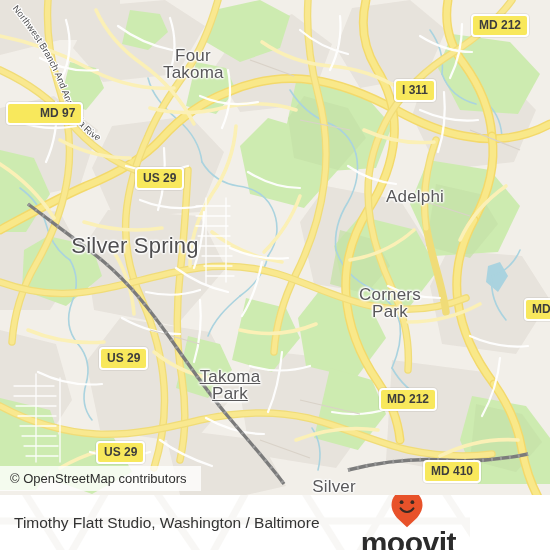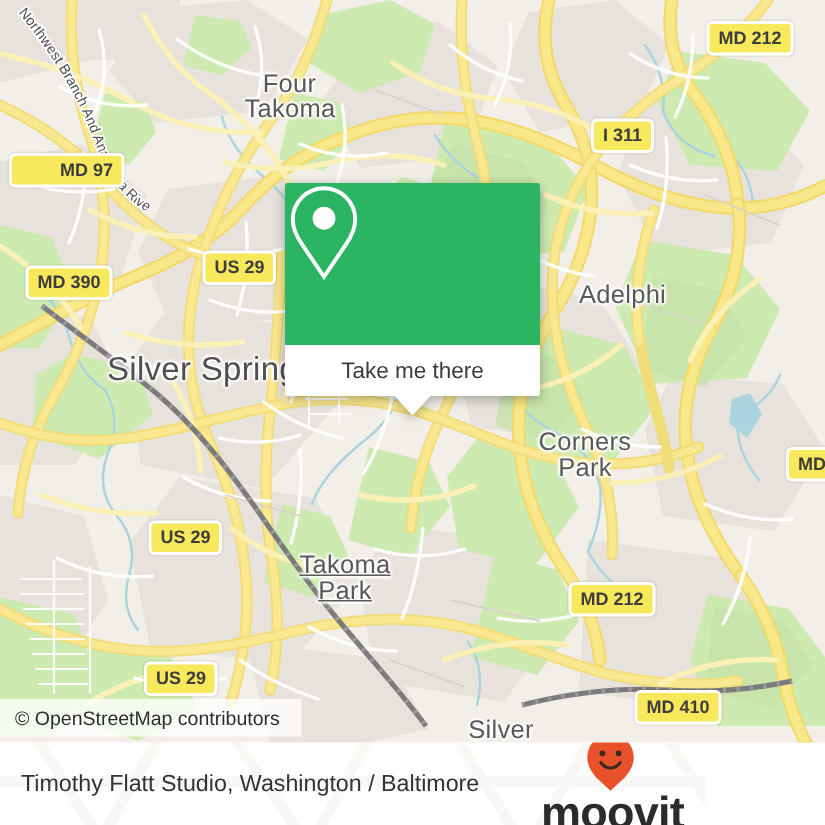--- a/index.html
+++ b/index.html
@@ -316,39 +316,26 @@
     <div class="plabel mid" style="left:355px;top:286px;width:70px;"><span>Corners</span><br><span>Park</span></div>
 
     <div class="plabel mid" style="left:196px;top:368px;width:68px;text-decoration:underline;"><span>Takoma</span><br><span>Park</span></div>
 
     <div class="plabel mid" style="left:303px;top:478px;width:62px;"><span>Silver</span></div>
 
     <div class="shield" style="left:471px;top:3px;">MD 212</div>
     <div class="shield" style="left:394px;top:68px;">I 311</div>
     <div class="shield" style="left:6px;top:91px;padding-left:32px;">MD 97</div>
     <div class="shield" style="left:135px;top:156px;">US 29</div>
-    <div class="shield" style="left:17px;top:166px;">MD 390</div>
     <div class="shield" style="left:524px;top:287px;">MD 1</div>
     <div class="shield" style="left:99px;top:336px;">US 29</div>
     <div class="shield" style="left:379px;top:377px;">MD 212</div>
     <div class="shield" style="left:96px;top:430px;">US 29</div>
     <div class="shield" style="left:423px;top:449px;">MD 410</div>
 
-    <div id="callout">
-      <div id="callout-head">
-        <svg width="52" height="66" viewBox="0 0 52 66">
-          <path d="M26 3.5C14.5 3.5 5.2 12.8 5.2 24.3c0 6 2.8 11.8 6.4 16.9L26 62.5l14.4-21.3c3.6-5.1 6.4-10.9 6.4-16.9C46.8 12.8 37.5 3.5 26 3.5z" fill="none" stroke="#ffffff" stroke-width="2.6"></path>
-          <circle cx="26" cy="23.5" r="7.6" fill="#ffffff"></circle>
-        </svg>
-      </div>
-      <div id="callout-foot">
-        <span>Take me there</span>
-      </div>
-      <div id="callout-tail"></div>
-    </div>
 
     <div id="osm">
       <span>© OpenStreetMap contributors</span>
     </div>
   </div>
 
   <div id="footer">
     <svg id="footer-wm" viewBox="0 0 550 55">
       <rect width="550" height="55" fill="#ffffff"></rect>
       <g fill="none" stroke="#F3F1EC" stroke-width="7" stroke-linecap="round">

